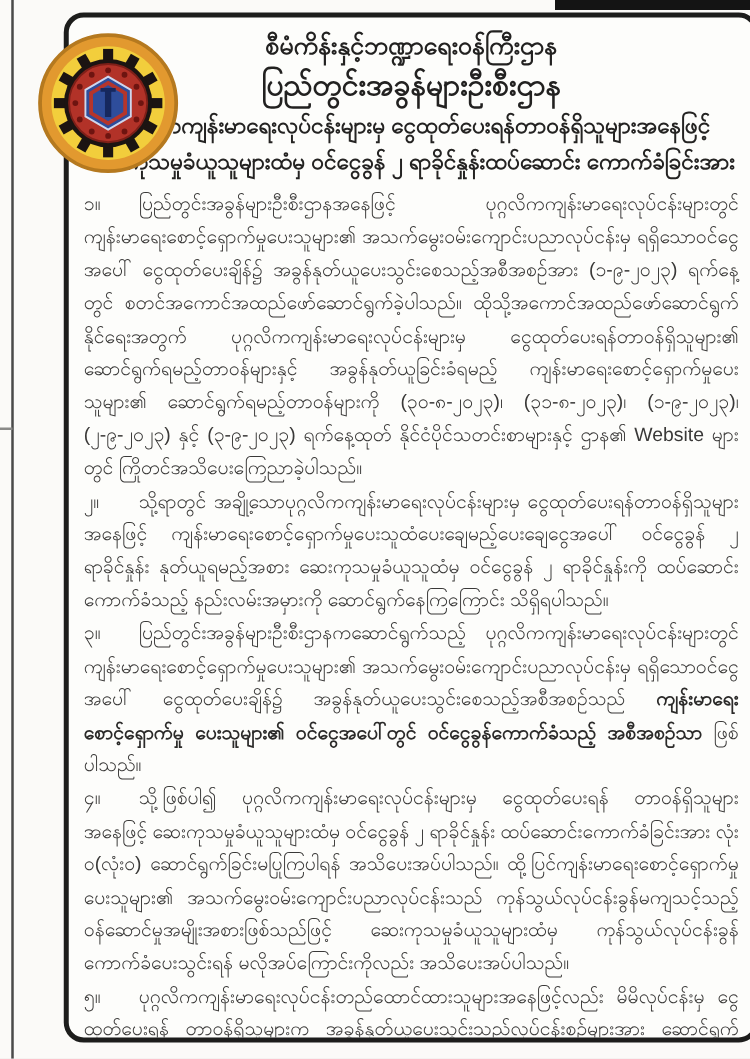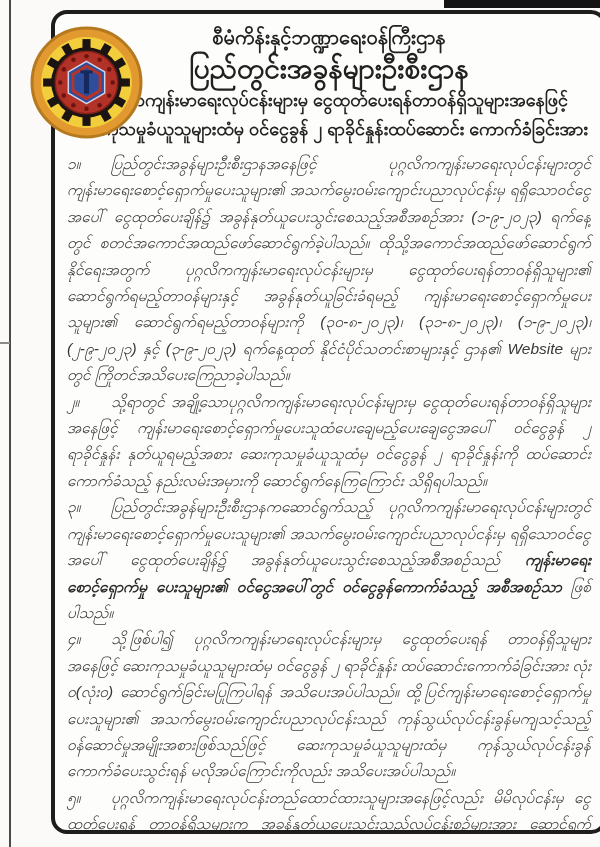--- a/index.html
+++ b/index.html
@@ -70,21 +70,21 @@
     text-align: center;
     color: #222120;
     z-index: 1;
   }
   .ministry-line {
     font-size: 20px;
     font-weight: bold;
     line-height: 31px;
   }
   .dept-line {
-    font-size: 28px;
+    font-size: 24px;
     font-weight: bold;
     line-height: 31px;
     text-align: center;
   }
   .title-block {
     margin-top: 2px;
   }
   .title-line {
     font-size: 18px;
     font-weight: bold;
@@ -93,21 +93,20 @@
   }
   .body-text {
     margin-top: 7px;
     font-size: 15.5px;
     line-height: 26.4px;
     color: #3a3938;
     text-align: justify;
   }
   .para {
     margin: 0;
-    font-style: italic;
   }
   .para-num {
     display: inline-block;
     min-width: 44px;
   }
   .bold {
     font-weight: bold;
     color: #2b2a29;
   }
 </style>

